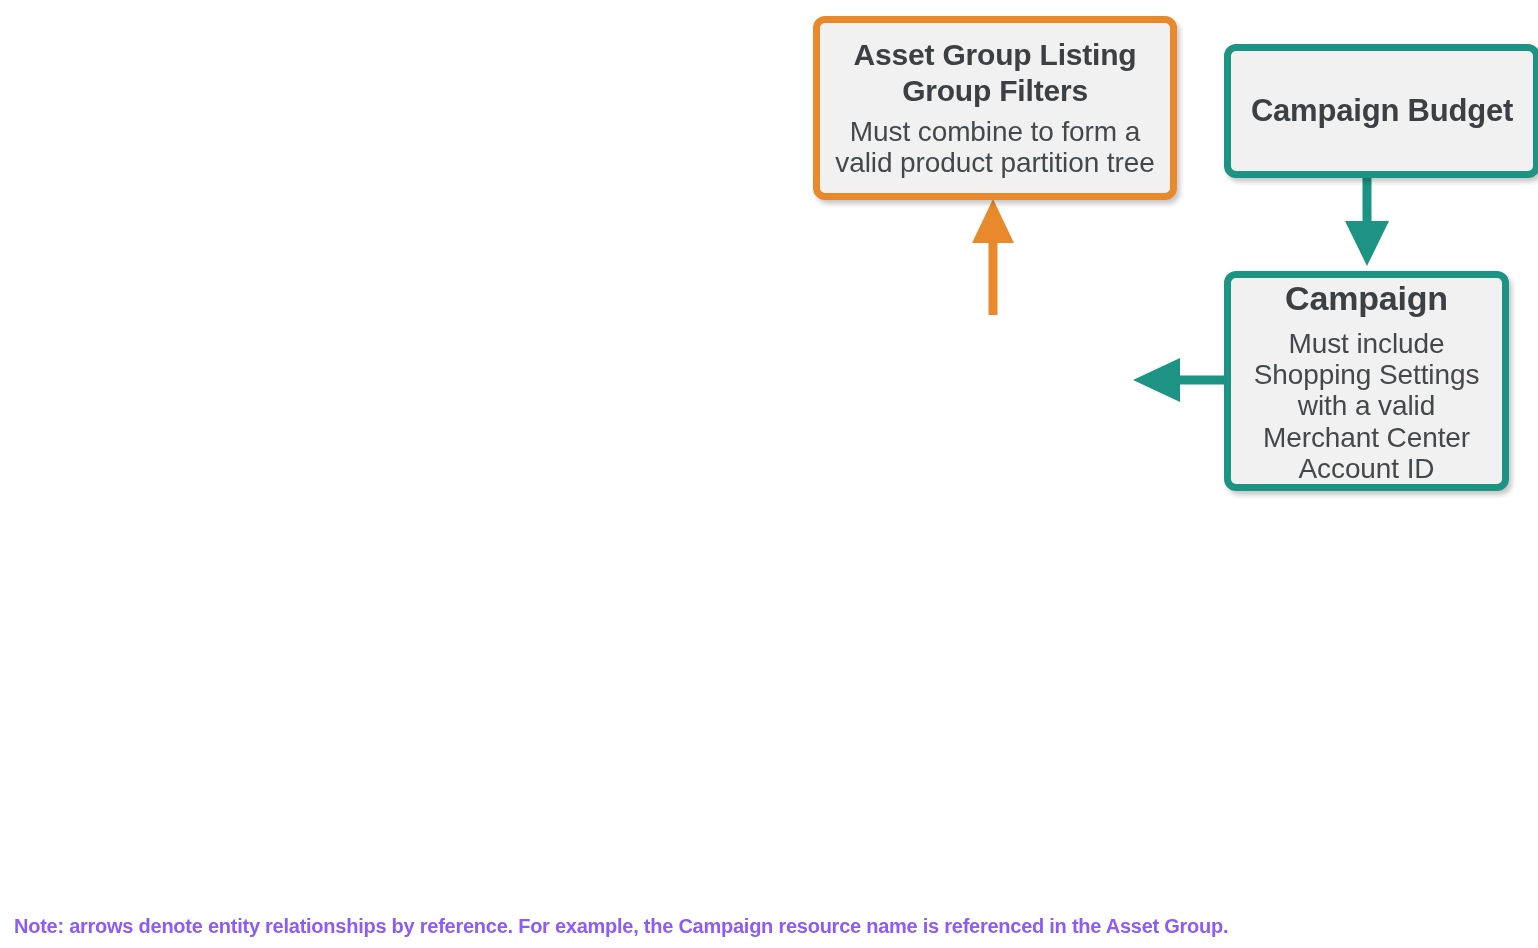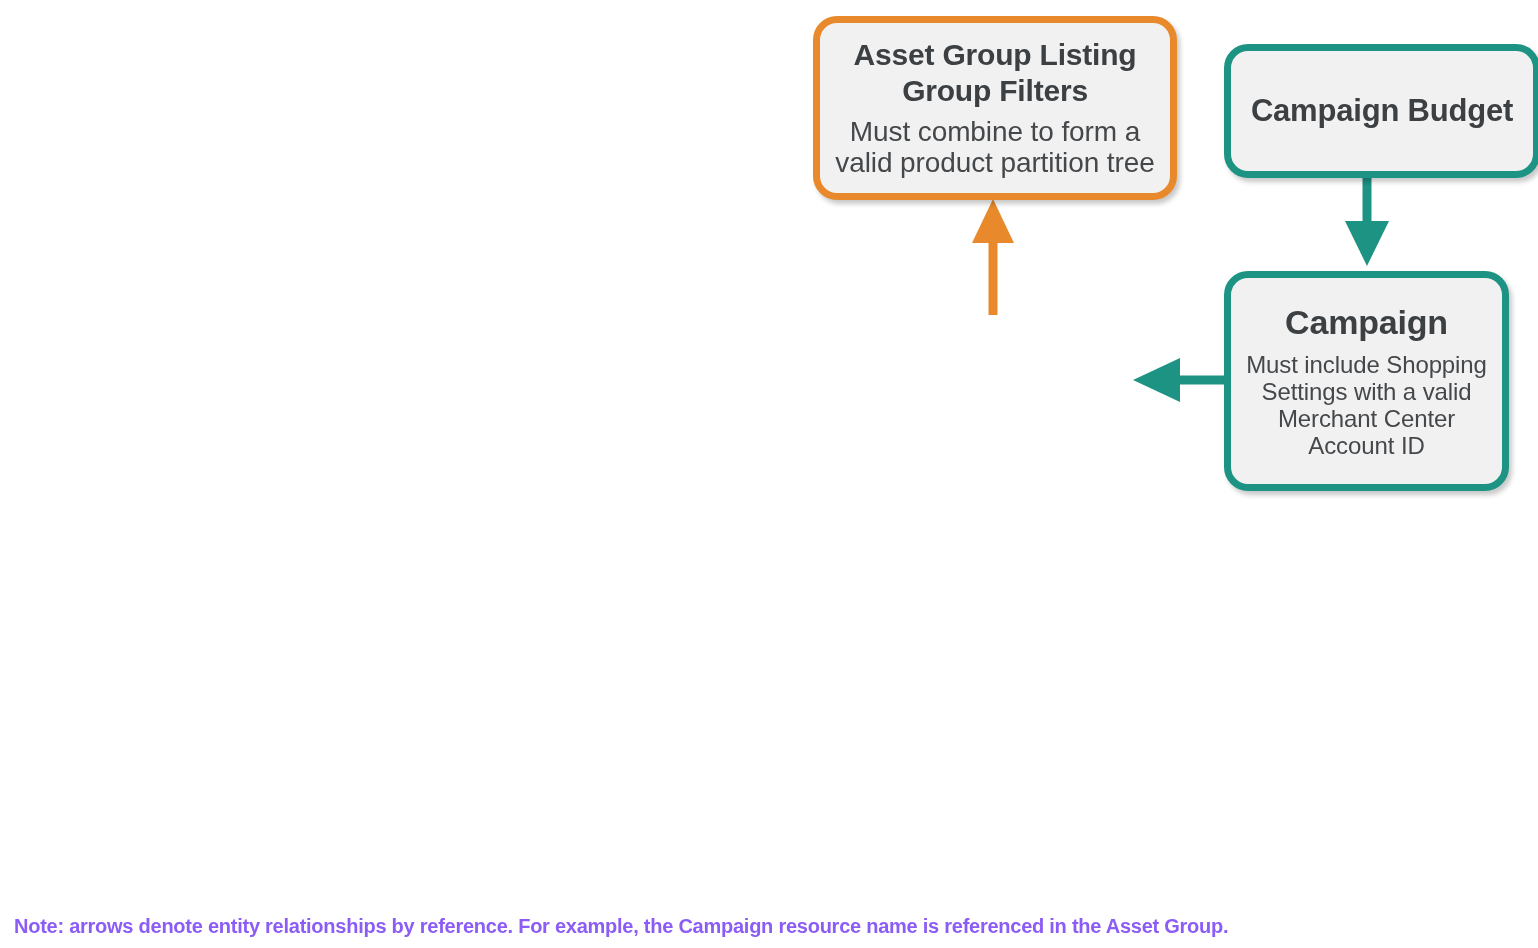--- a/index.html
+++ b/index.html
@@ -31,21 +31,21 @@
     pointer-events: none;
   }
 
   
   .node {
     position: absolute;
     box-sizing: border-box;
     background: #f1f1f1;
     border-style: solid;
     border-width: 7px;
-    border-radius: 24px;
+    border-radius: 12px;
     box-shadow: 3px 4px 5px rgba(0,0,0,0.22);
     display: flex;
     flex-direction: column;
     align-items: center;
     justify-content: center;
     text-align: center;
     padding: 4px 10px;
   }
   .node.orange { border-color: #e8892b; }
   .node.teal   { border-color: #1d9384; }
@@ -81,21 +81,21 @@
   #node-asset-group {
     left: 857px;  top: 313px;
     width: 275px; height: 135px;
   }
 
   #node-campaign {
     left: 1224px; top: 271px;
     width: 285px; height: 220px;
   }
   #node-campaign .node-title { font-size: 34px; }
-  #node-campaign .node-desc  { font-size: 24px; margin-top: 10px; }
+  #node-campaign .node-desc  { font-size: 28px; margin-top: 10px; }
 
   
   #footnote {
     position: absolute;
     left: 14px;
     top: 915px;
     font-size: 20px;
     font-weight: bold;
     color: #8b5cf6;
     letter-spacing: -0.25px;

